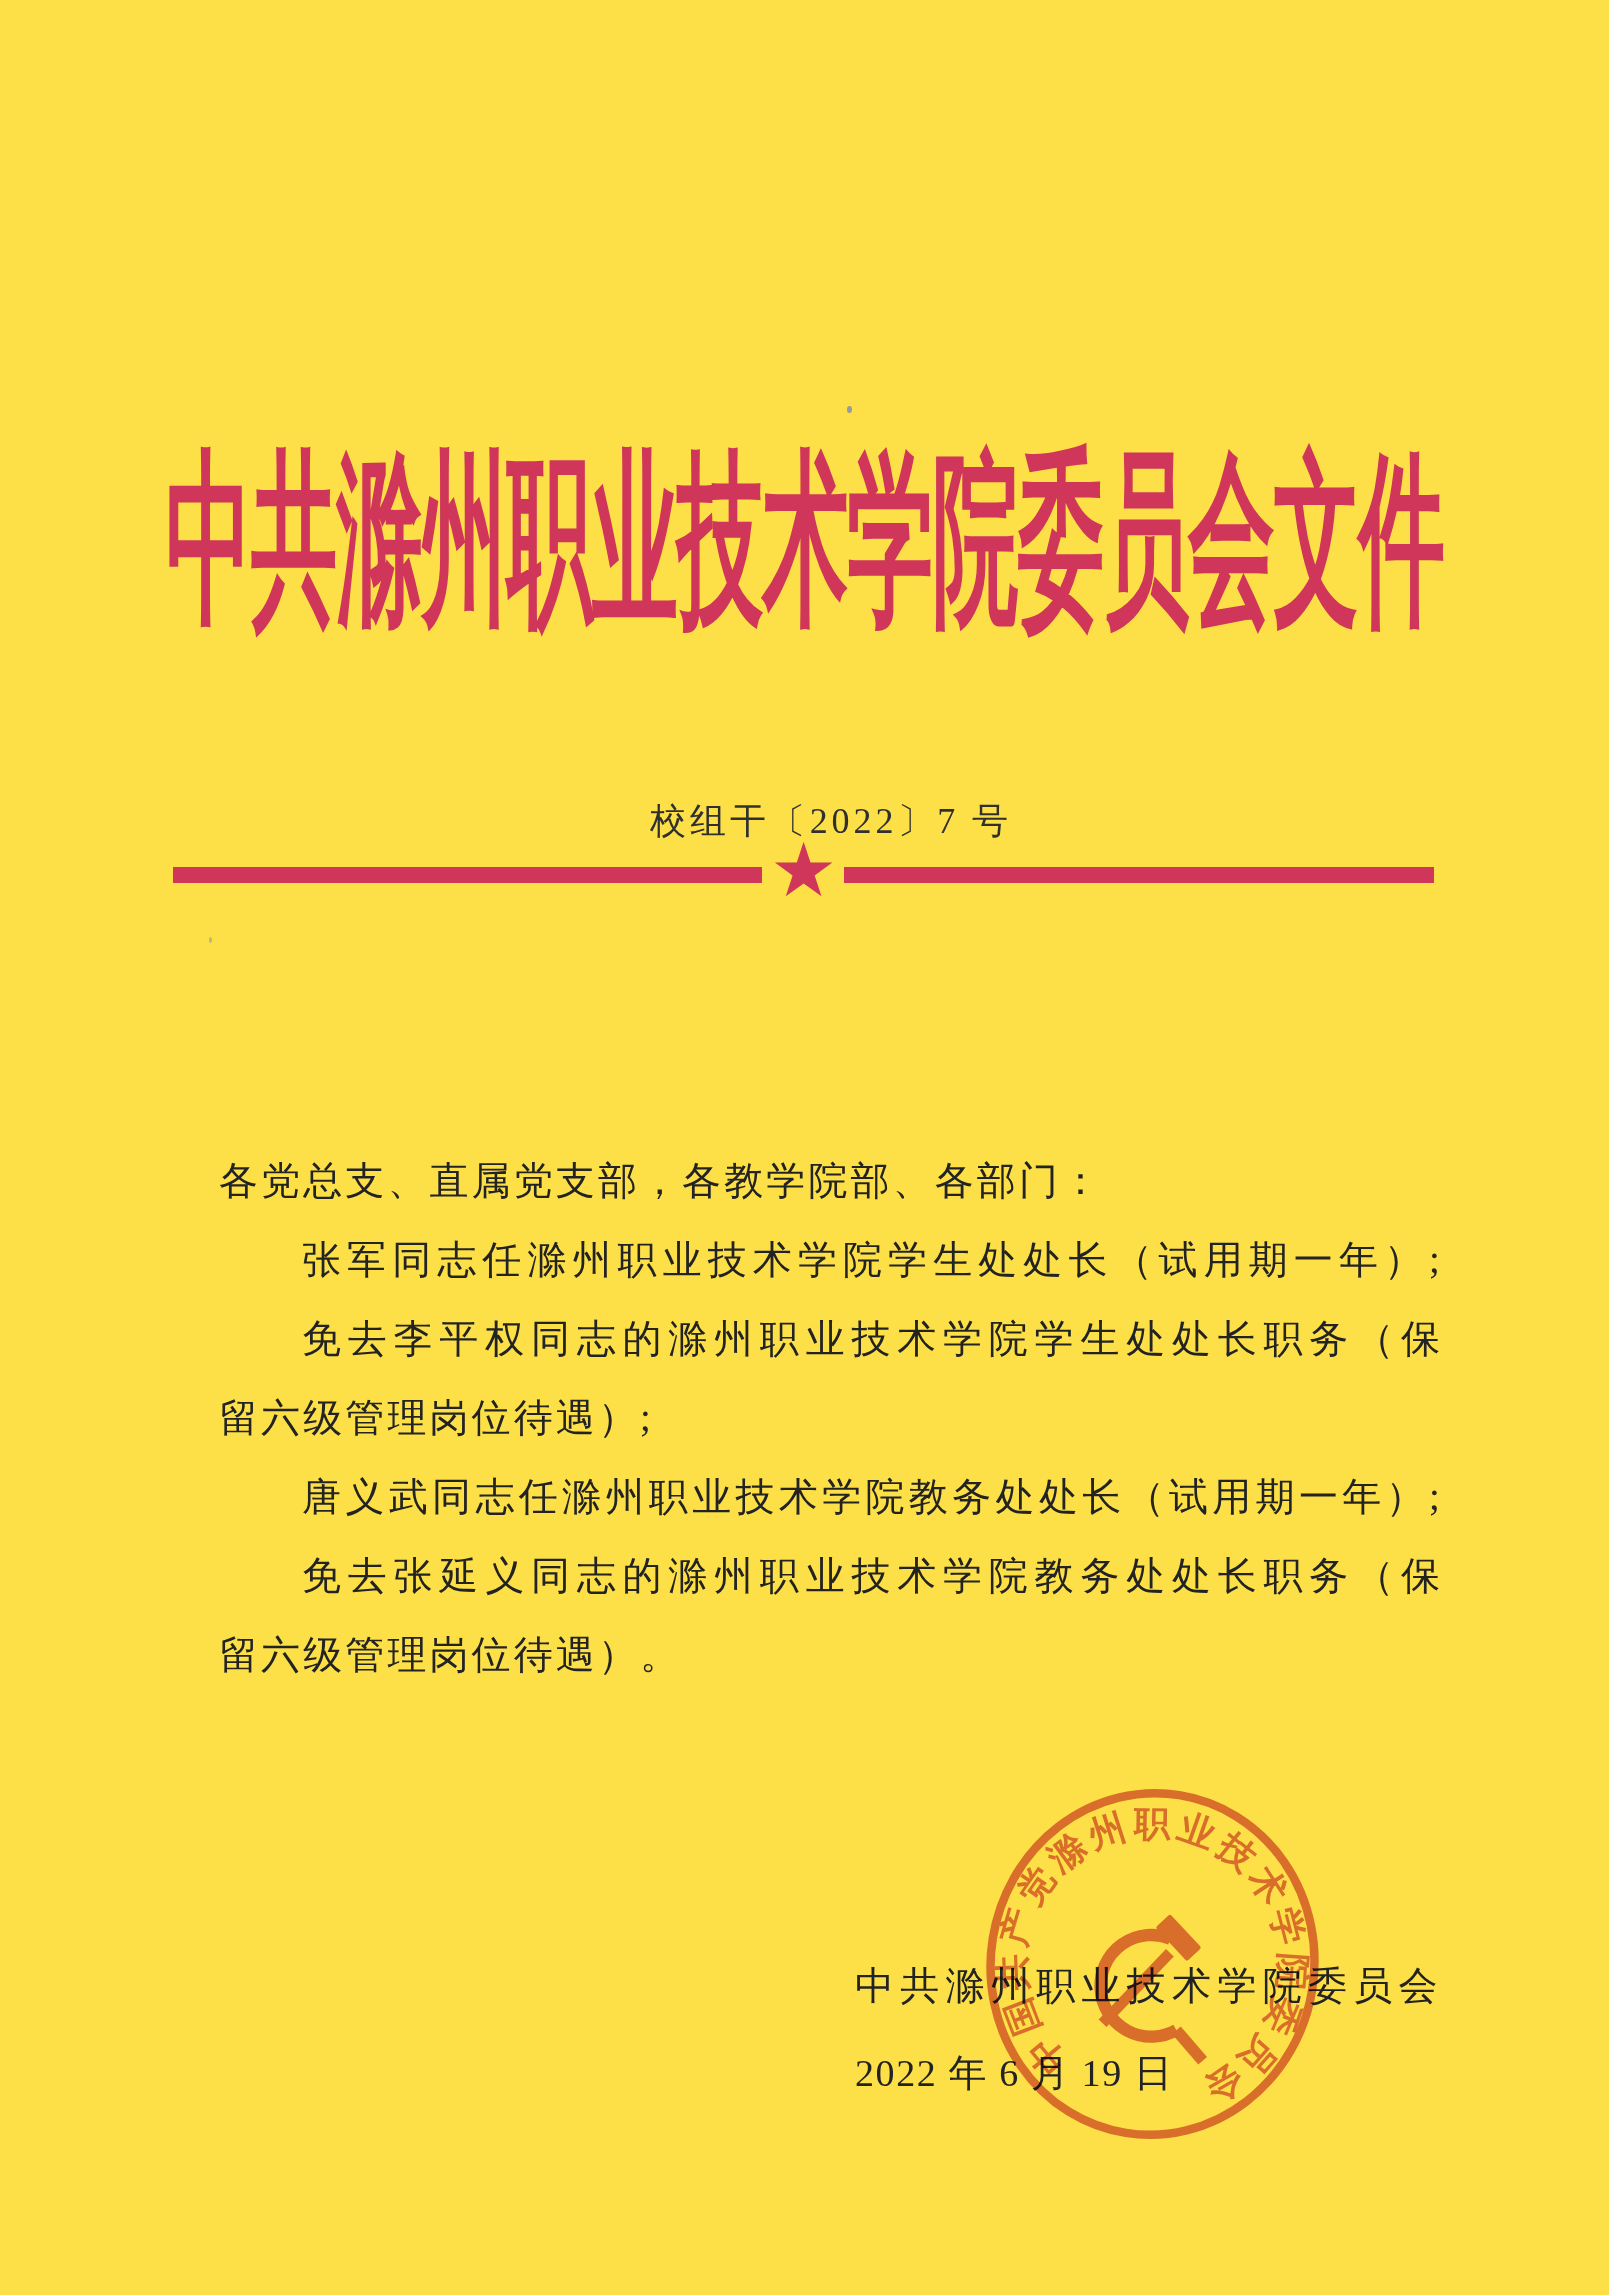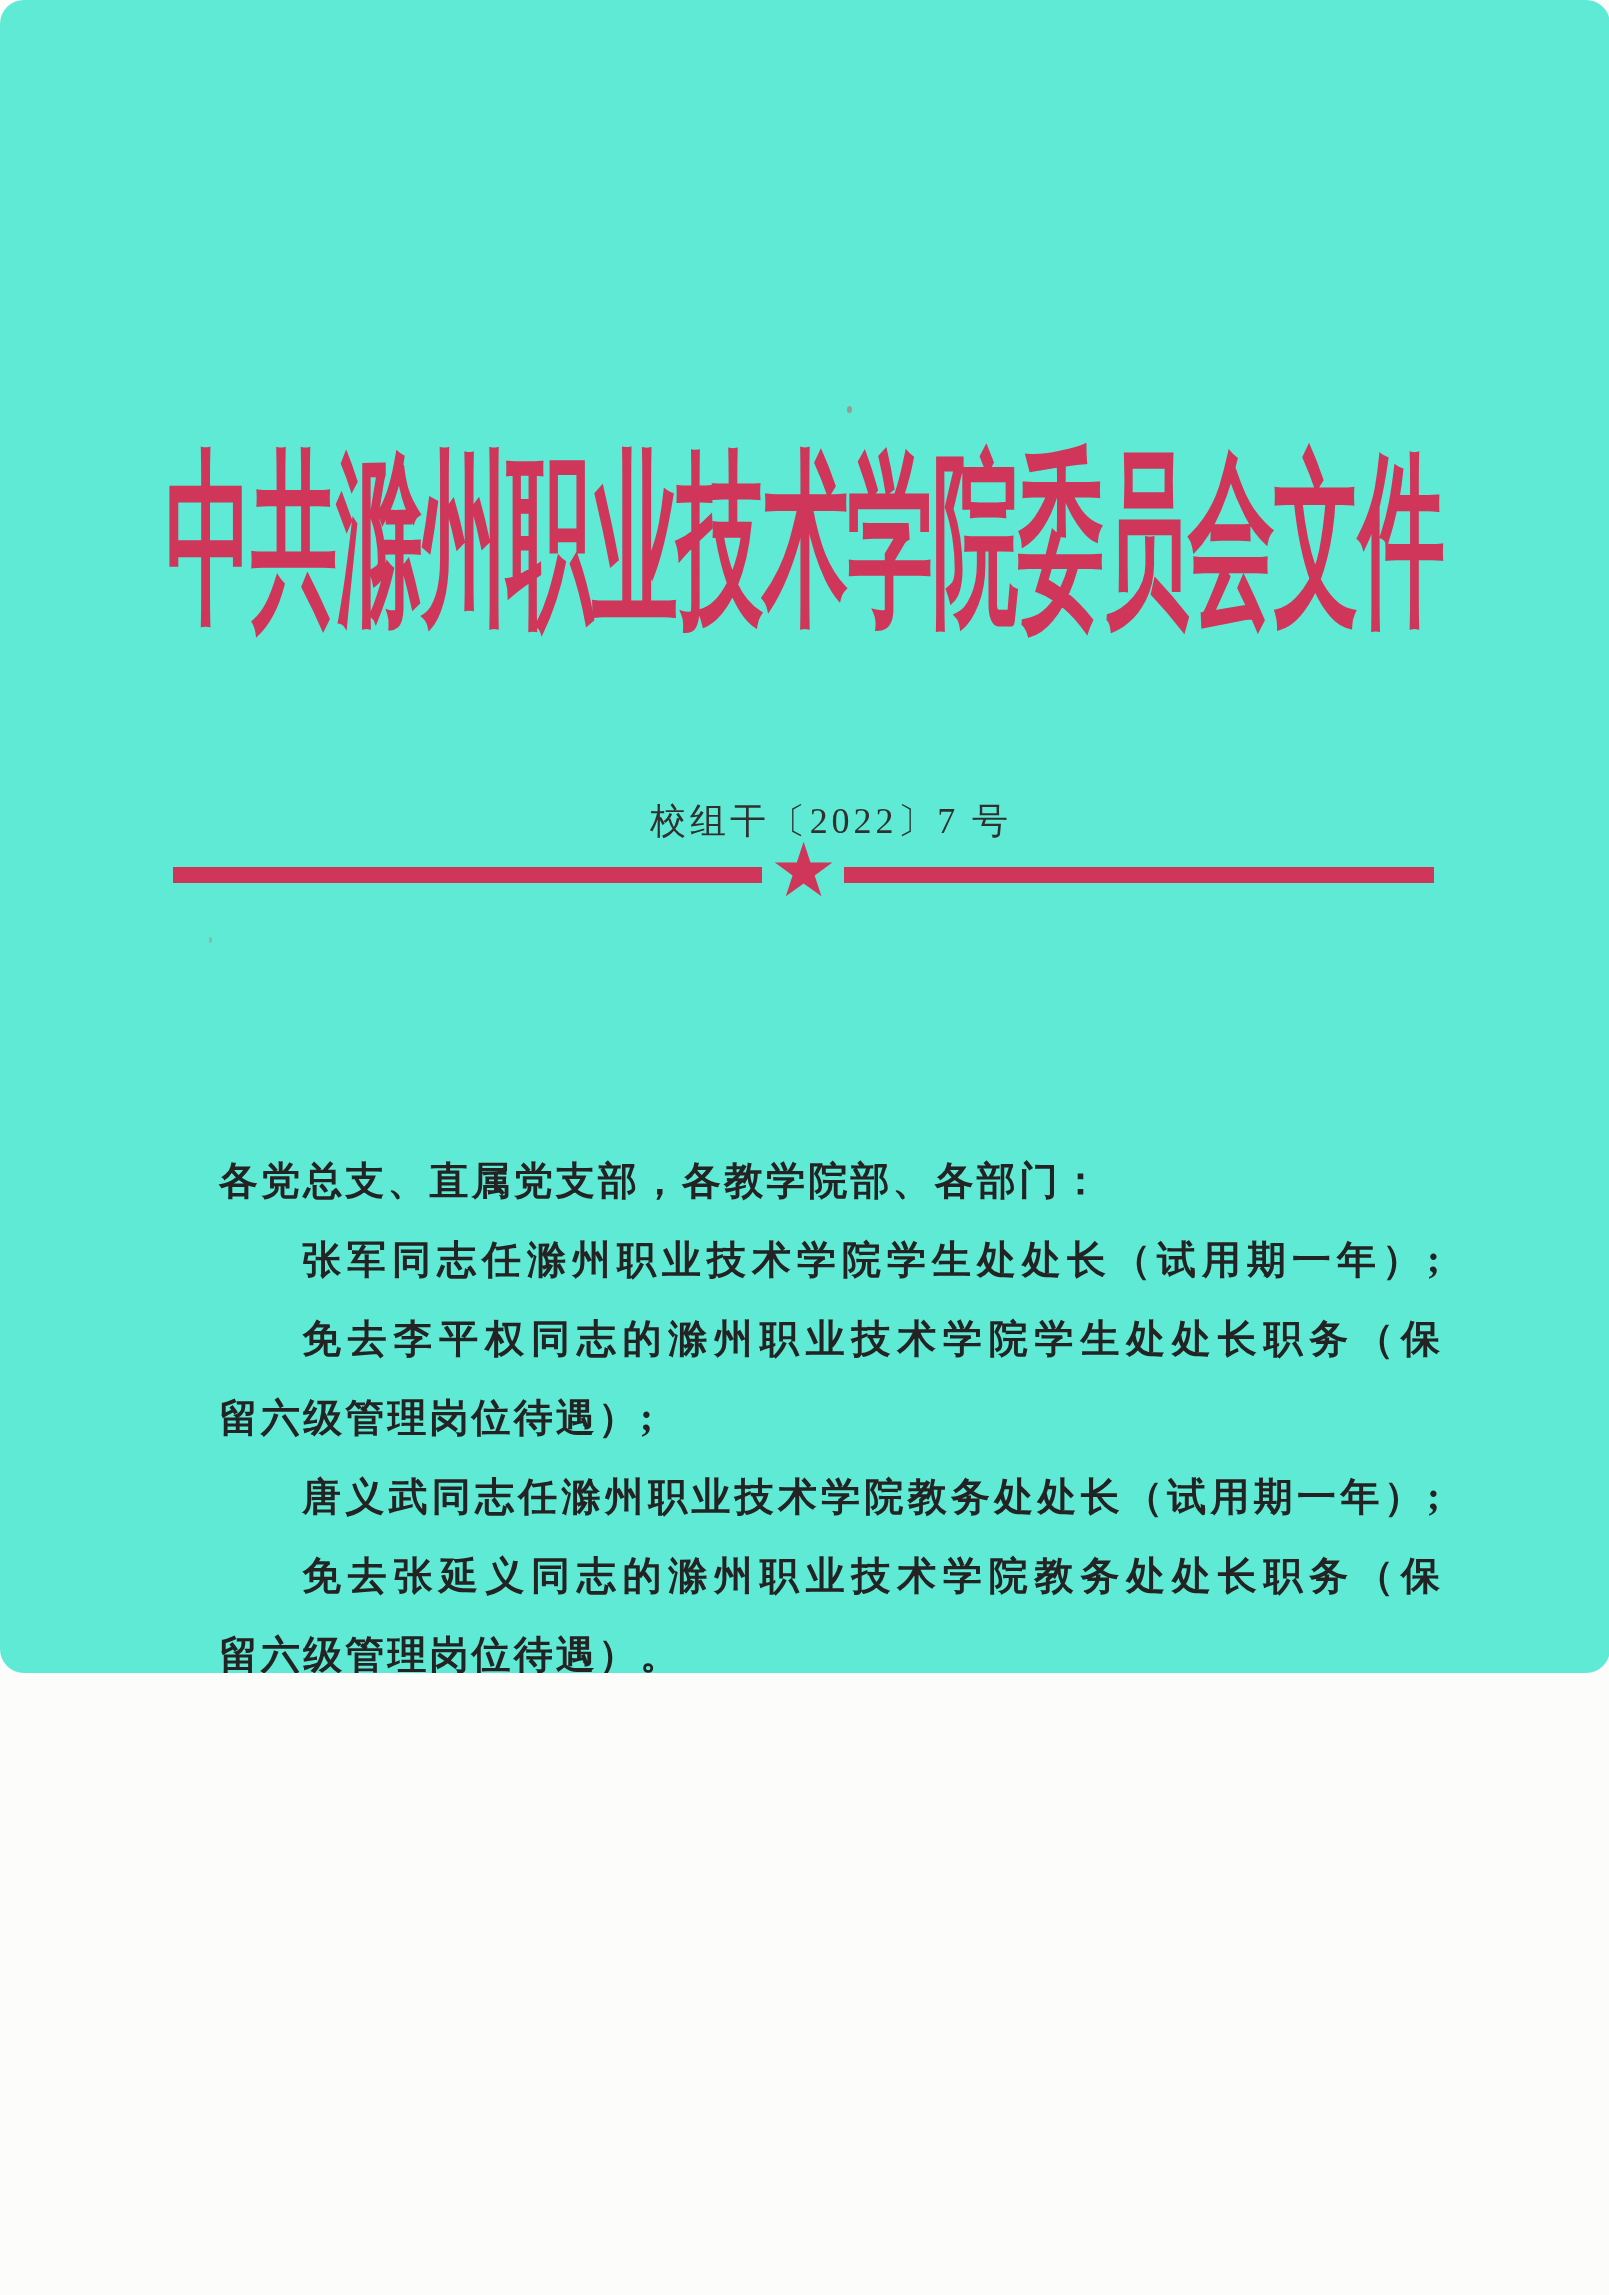--- a/index.html
+++ b/index.html
@@ -3,26 +3,25 @@
 <meta charset="utf-8">
 <style>
   html, body {
     margin: 0;
     padding: 0;
     background: #fcfcfb;
   }
   .page {
     position: relative;
     width: 1610px;
-    height: 1673px;
-    background: #5eead4;
+    height: 2295px;
+    background: #fde047;
     overflow: hidden;
     font-family: "Liberation Serif", serif;
     color: #262626;
-    border-radius: 24px;
   }
 
   
   .letterhead {
     position: absolute;
     top: 447px;
     left: 0;
     width: 100%;
     height: 197px;
     text-align: center;
@@ -96,21 +95,20 @@
   
   .doc-body {
     position: absolute;
     top: 1141px;
     left: 219px;
     width: 1224px;
     font-size: 39px;
     line-height: 79px;
     letter-spacing: 3.1px;
     color: #232323;
-    font-weight: bold;
   }
   .doc-body .line { min-height: 79px; }
   .doc-body .indent { text-indent: 83px; }
   .doc-body .fill {
     text-align: justify;
     text-align-last: justify;
   }
 
   
   .signature-block {

